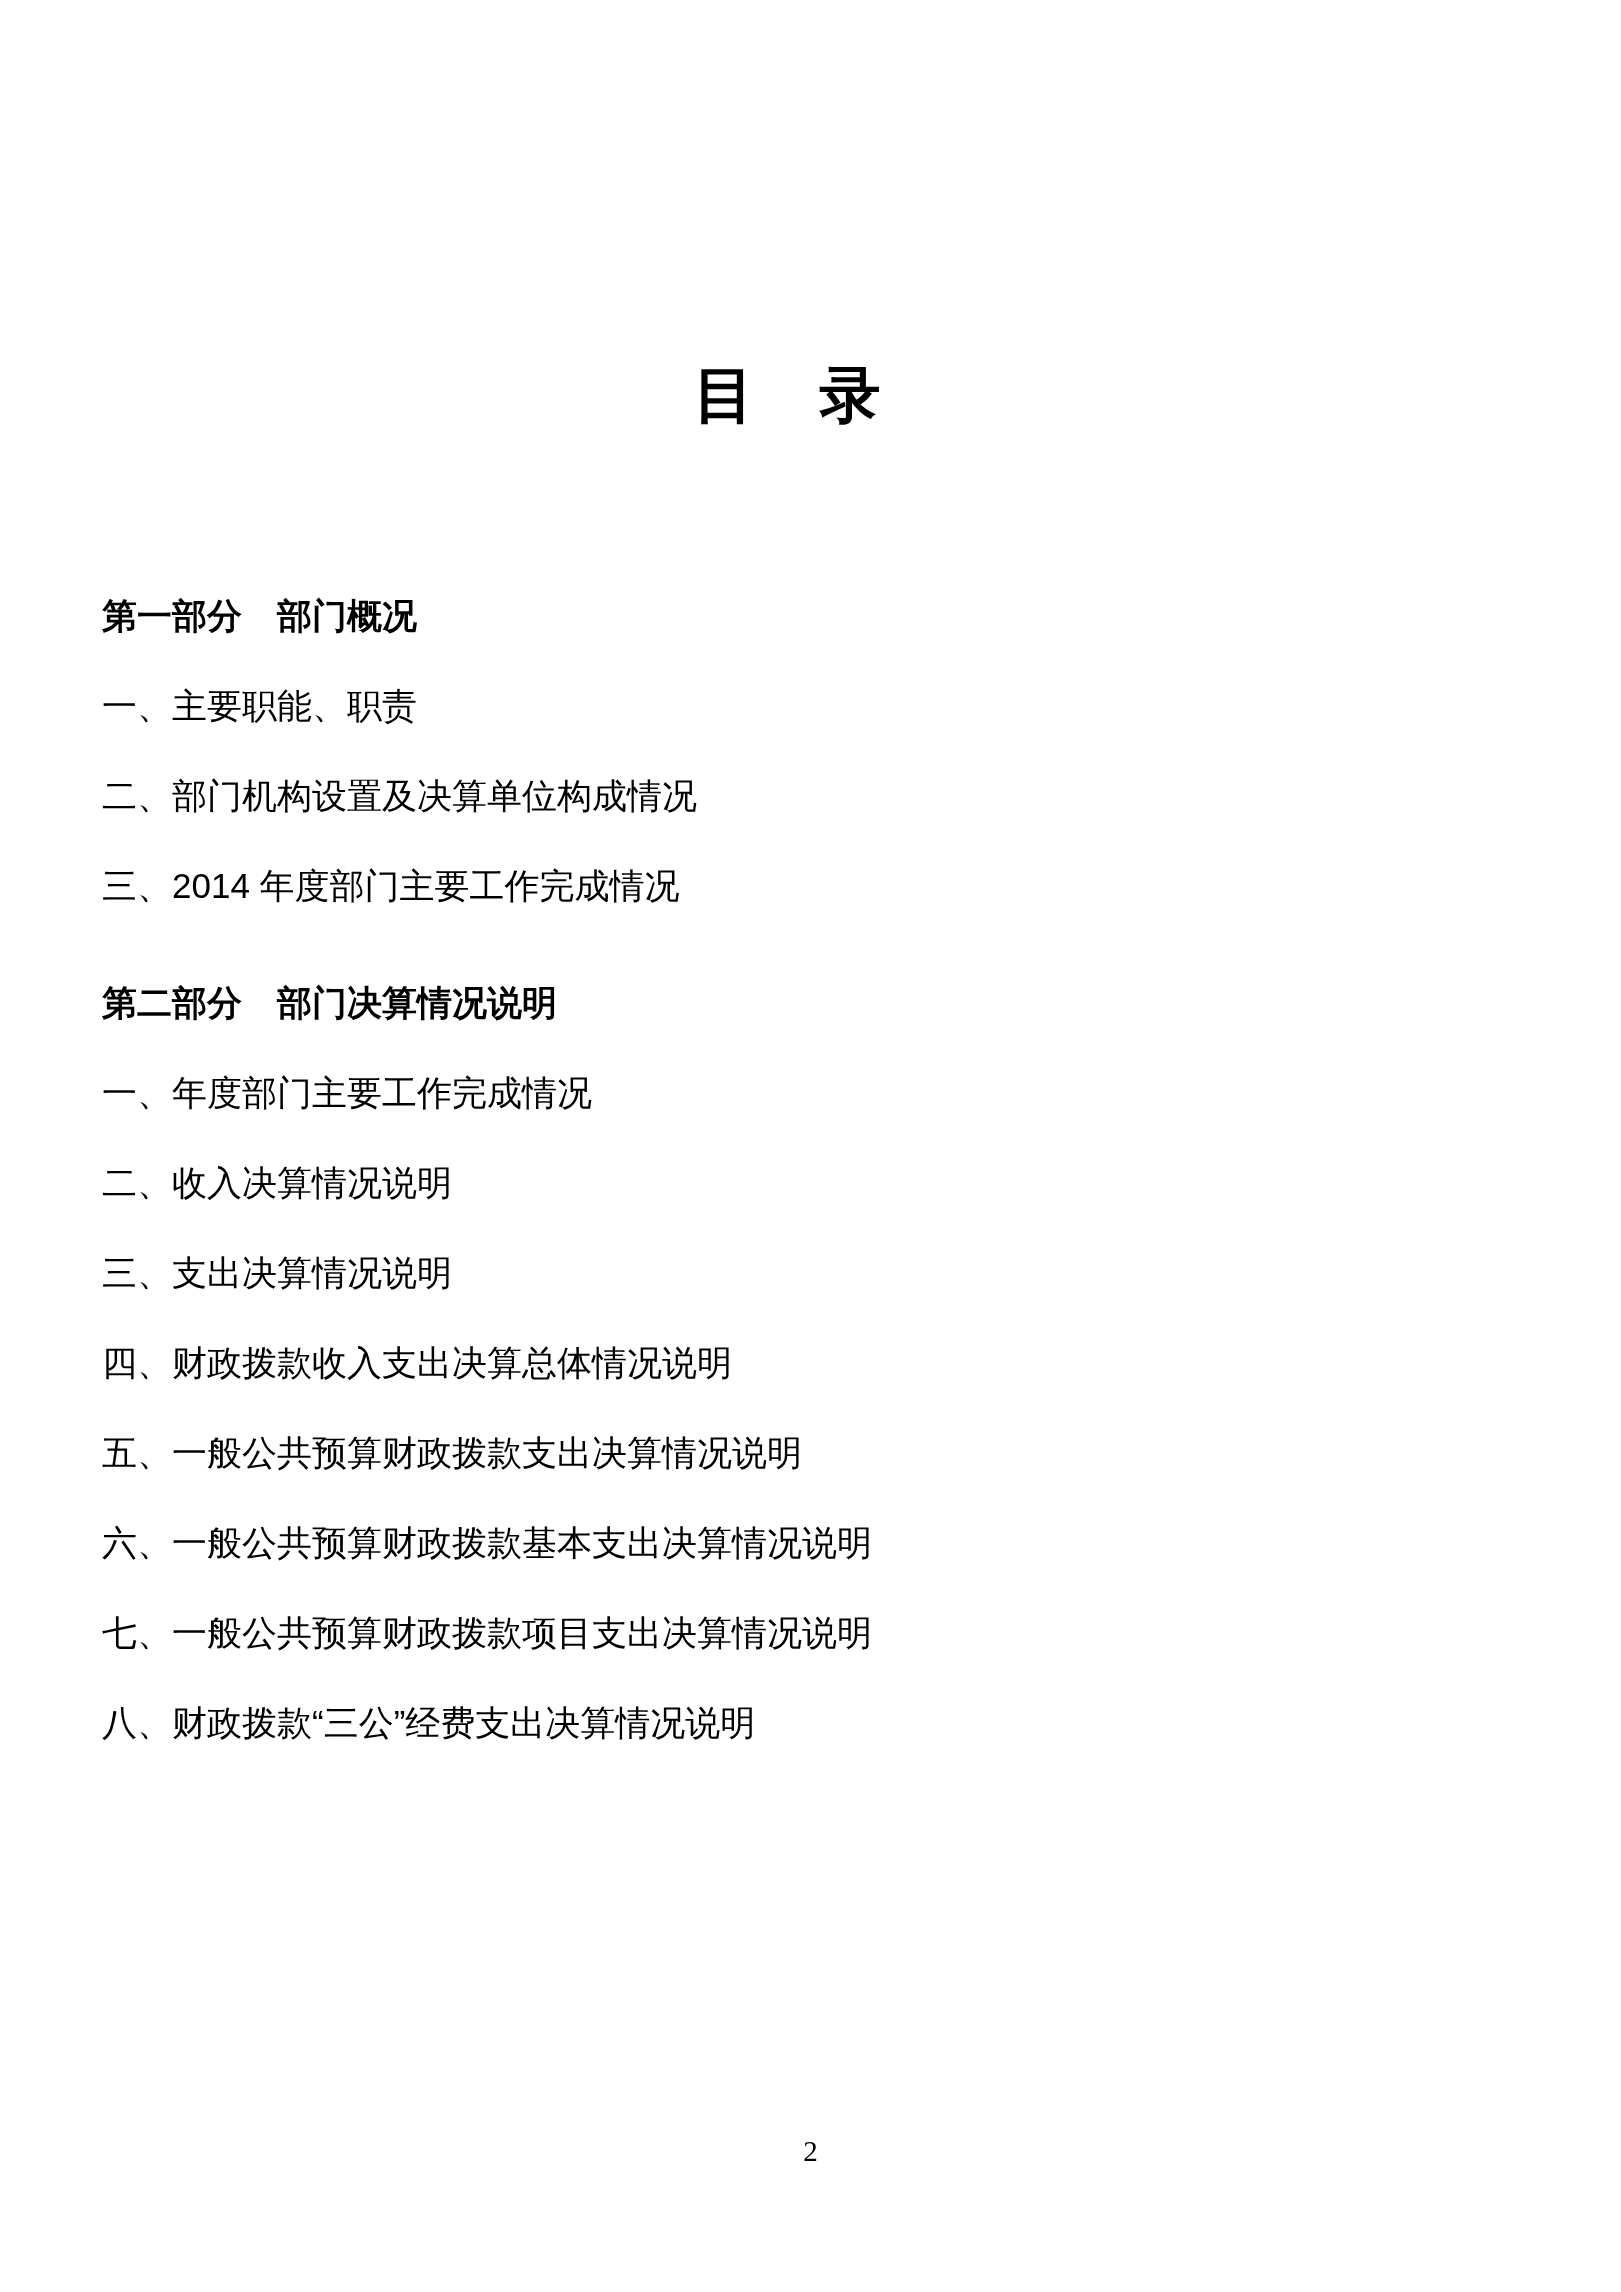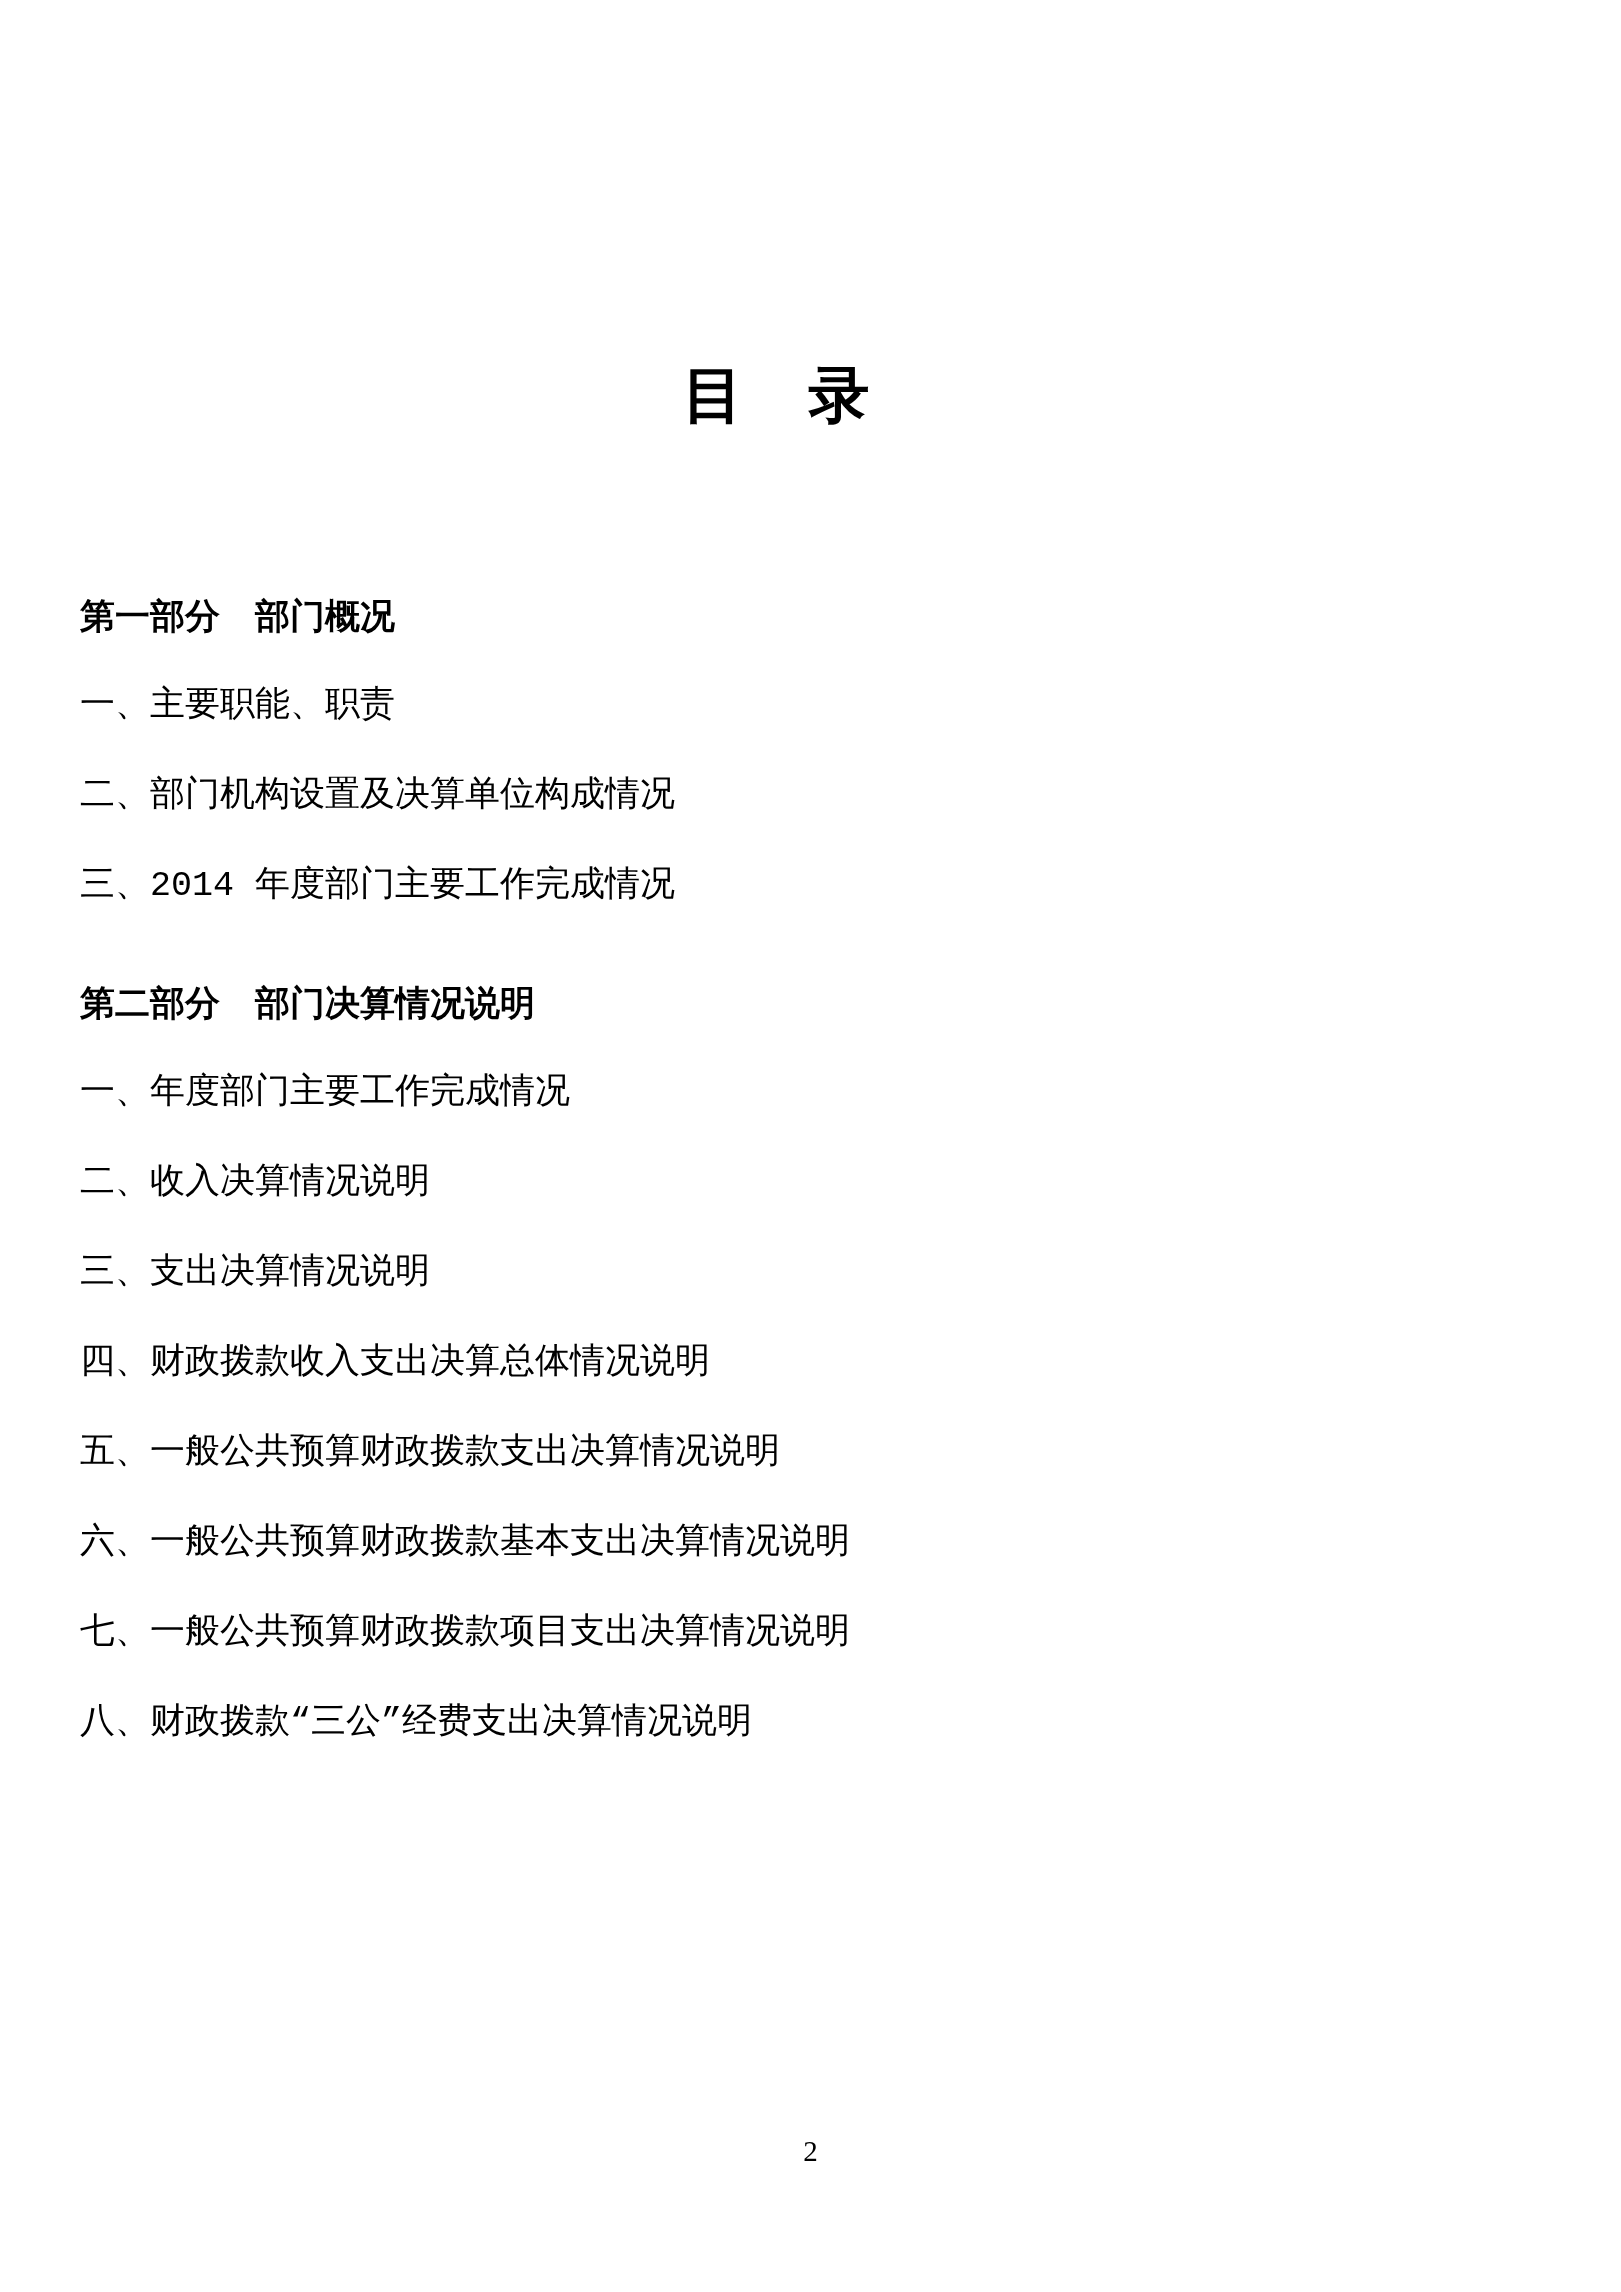--- a/index.html
+++ b/index.html
@@ -11,21 +11,21 @@
     position: relative;
     width: 1621px;
     height: 2293px;
     margin: 0 auto;
     background: #ffffff;
     color: #000000;
     overflow: hidden;
     font-family: "Liberation Serif", "DejaVu Serif", serif;
   }
   .doc-content {
-    padding: 0 147px 0 80px;
+    padding: 0 147px 0 102px;
   }
   .doc-title {
     margin-top: 365px;
     font-size: 61px;
     line-height: 1;
     font-weight: bold;
     text-align: center;
     letter-spacing: 2px;
     font-family: "Liberation Serif", "DejaVu Serif", serif;
   }
@@ -36,21 +36,21 @@
     white-space: nowrap;
   }
   .toc-line.first-after-title {
     margin-top: 169px;
   }
   .section-heading {
     font-family: "Liberation Sans", "DejaVu Sans", sans-serif;
     font-weight: bold;
   }
   .toc-item {
-    font-family: Liberation Mono, monospace;
+    font-family: Liberation Sans, sans-serif;
     font-weight: normal;
     margin-top: 48px;
   }
   .page-number {
     position: absolute;
     top: 2137px;
     left: 0;
     width: 100%;
     text-align: center;
     font-size: 29px;

